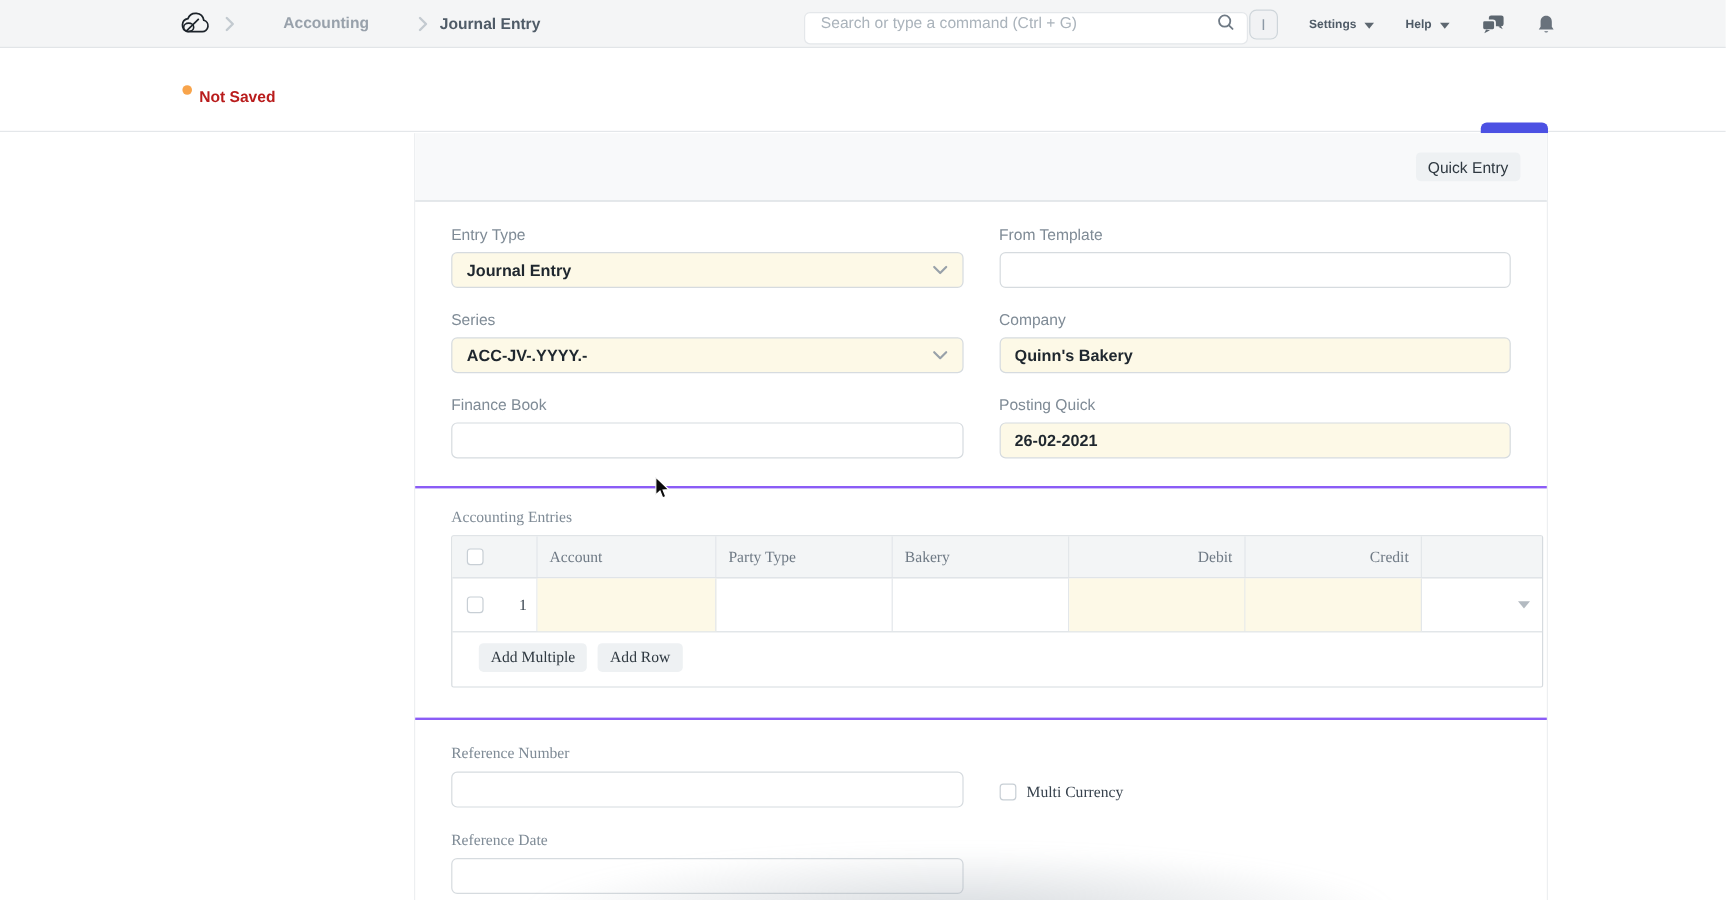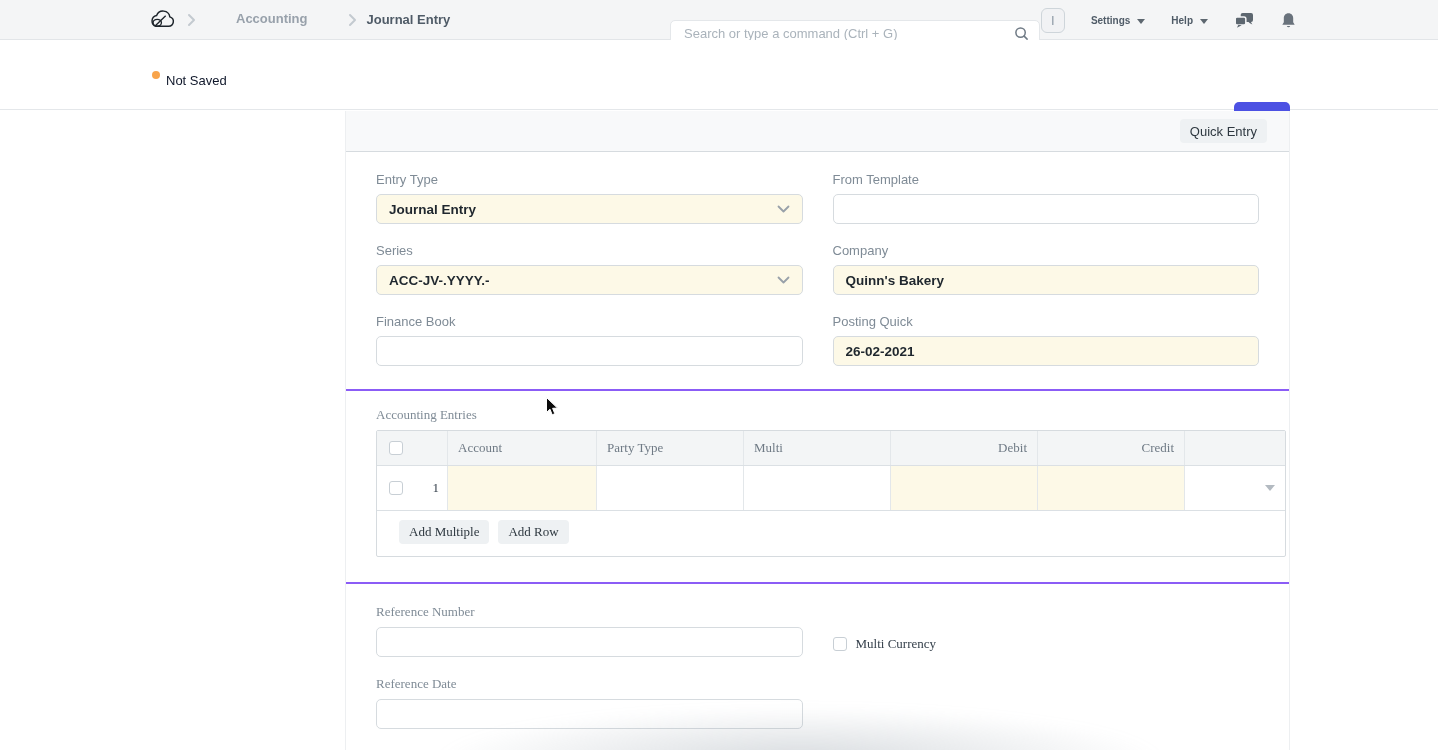--- a/index.html
+++ b/index.html
@@ -7,50 +7,50 @@
     font-family:"Liberation Sans","DejaVu Sans",sans-serif; color:#36414c; }
 
   
   .navbar { position:absolute; left:0; top:0; width:1438px; height:40px;
     background:#f4f5f6; border-bottom:1px solid #e2e5e8; display:flex; align-items:center; }
   .nav-left { display:flex; align-items:center; margin-left:148px; gap:10px; }
   .crumb-sep { display:flex; align-items:center; }
   .crumb { font-size:13px; font-weight:600; text-decoration:none; }
   .crumb.section { color:#98a1ab; }
   .crumb.page { color:#4f5b67; }
-  .nav-search { position:absolute; left:670px; top:20px; width:370px; height:27px;
-    background:#fff; border:1px solid #e4e7ea; border-radius:5px; display:flex; align-items:center; }
+  .nav-search { position:absolute; left:670px; top:10px; width:370px; height:27px;
+    background:#fff; border:1px solid #e4e7ea; border-radius:5px; display:flex; align-items:flex-start; }
   .nav-search input { flex:1; border:none; outline:none; background:transparent;
     font-size:13px; color:#4f5b67; padding:0 6px 0 13px; font-family:inherit; }
   .nav-search input::placeholder { color:#aab3bb; }
   .nav-search .mag { margin-right:10px; display:flex; }
   .nav-right { position:absolute; right:142px; top:0; height:40px; display:flex; align-items:center; gap:26px; }
   .avatar-box { width:24px; height:25px; border:1px solid #ced5da; border-radius:6px;
     display:flex; align-items:center; justify-content:center; font-size:13px; color:#8d99a6; background:#f1f2f4; }
   .nav-menu { display:flex; align-items:center; gap:7px; font-size:10px; font-weight:600; color:#4f5b67; cursor:pointer; }
   .caret { width:0; height:0; border-left:4px solid transparent; border-right:4px solid transparent;
     border-top:5px solid #5d6770; margin-top:2px; }
   .nav-ico { display:flex; align-items:center; }
 
   
   .page-head { position:absolute; left:0; top:40px; width:1438px; height:70px;
     background:#fff; border-bottom:1px solid #e4e7ea; display:flex; align-items:center; }
   .title-wrap { margin-left:148px; display:flex; align-items:center; gap:10px; }
   .page-title { font-size:22px; font-weight:700; color:#333c44; letter-spacing:.2px; }
   .status-ind { display:flex; align-items:center; gap:6px; margin-left:4px; }
   .status-dot { width:8px; height:8px; border-radius:50%; background:#f8a44b; }
-  .status-txt { font-size:13px; font-weight:400; color:#0f172a;margin-top:12px; }
+  .status-txt { font-size:13px; font-weight:700; color:#b91c1c;margin-top:12px; }
   .save-btn { position:absolute; right:148px; top:62px; height:28px; padding:0 13px;
     background:#4c51e3; color:#fff; font-size:13px; font-weight:500; border:none; border-radius:5px;
     font-family:inherit; cursor:pointer; }
 
   
   .card { position:absolute; left:345px; top:111px; width:945px; height:660px;
     background:#fff; border-left:1px solid #edeff1; border-right:1px solid #edeff1; }
-  .band { height:41px; background:#f8f9fa; border-bottom:1px solid #d6dbdf;
+  .band { height:57px; background:#f8f9fa; border-bottom:1px solid #d6dbdf;
     display:flex; align-items:center; justify-content:flex-end; padding-right:22px; }
   .quick-entry { height:24px; padding:0 10px; background:#eef1f3; border:none; border-radius:4px;
     font-size:13px; color:#2e3840; font-family:inherit; cursor:pointer; }
   .section { padding:20px 30px 23px; }
   .section + .section { border-top:2px solid #8b5cf6;font-family:Liberation Serif, serif; }
   .two-col { display:grid; grid-template-columns:1fr 1fr; column-gap:30px; }
   .field { margin-bottom:19px; }
   .col > .field:last-child { margin-bottom:0; }
   .f-label { display:block; font-size:13px; color:#7f8b96; margin-bottom:7px; }
   .control { height:30px; width:100%; border:1px solid #d6dbdf; border-radius:5px;
@@ -212,21 +212,21 @@
 
   <div class="section" style="padding:18px 30px 25px;">
     <div class="grid-label">Accounting Entries</div>
     <div class="grid-box">
       <div class="g-row g-head">
         <div class="g-cell c1">
             <span class="checkbox"></span>
           </div>
         <div class="g-cell c2">Account</div>
         <div class="g-cell c3">Party Type</div>
-        <div class="g-cell c4">Multi</div>
+        <div class="g-cell c4">Bakery</div>
         <div class="g-cell c5 num">Debit</div>
         <div class="g-cell c6 num">Credit</div>
         <div class="g-cell c7"></div>
       </div>
       <div class="g-row g-data">
         <div class="g-cell c1">
           <span class="checkbox"></span>
           <span class="idx">1</span>
         </div>
         <div class="g-cell c2 cell-reqd"></div>

